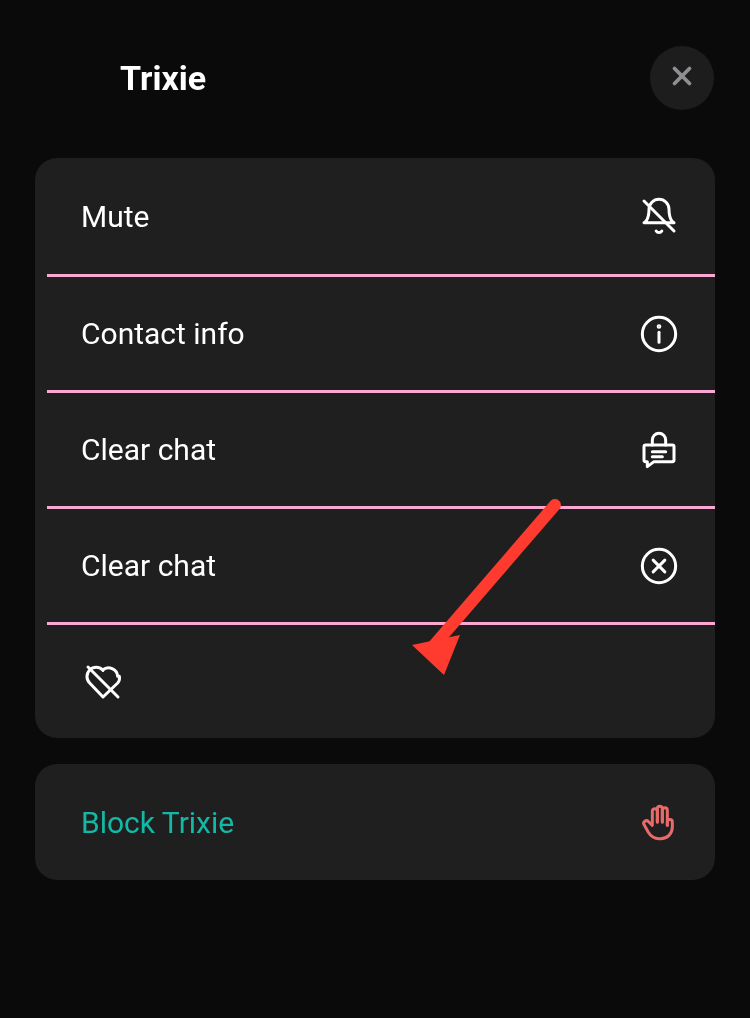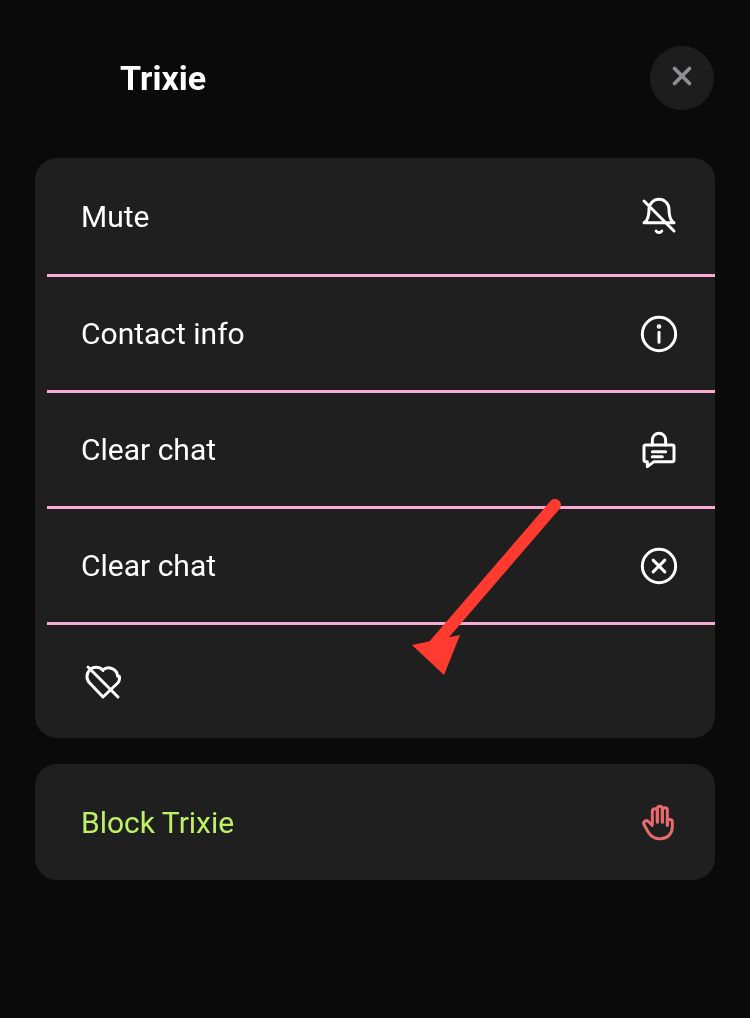--- a/index.html
+++ b/index.html
@@ -49,21 +49,21 @@
     cursor: pointer;
   }
   .row + .row {
     border-top: 3px solid #f9a8d4;
   }
   .row-label {
     font-size: 30px;
     font-weight: 400;
     color: #ffffff;
   }
-  .row.destructive .row-label { color: #bef264; }
+  .row.destructive .row-label { color: #14b8a6; }
   .row .icon {
     width: 44px;
     height: 44px;
     display: flex;
     align-items: center;
     justify-content: center;
     flex: 0 0 44px;
   }
   .row .icon svg { width: 40px; height: 40px; }
   .row.destructive .icon svg { stroke: #e86a6a; }

